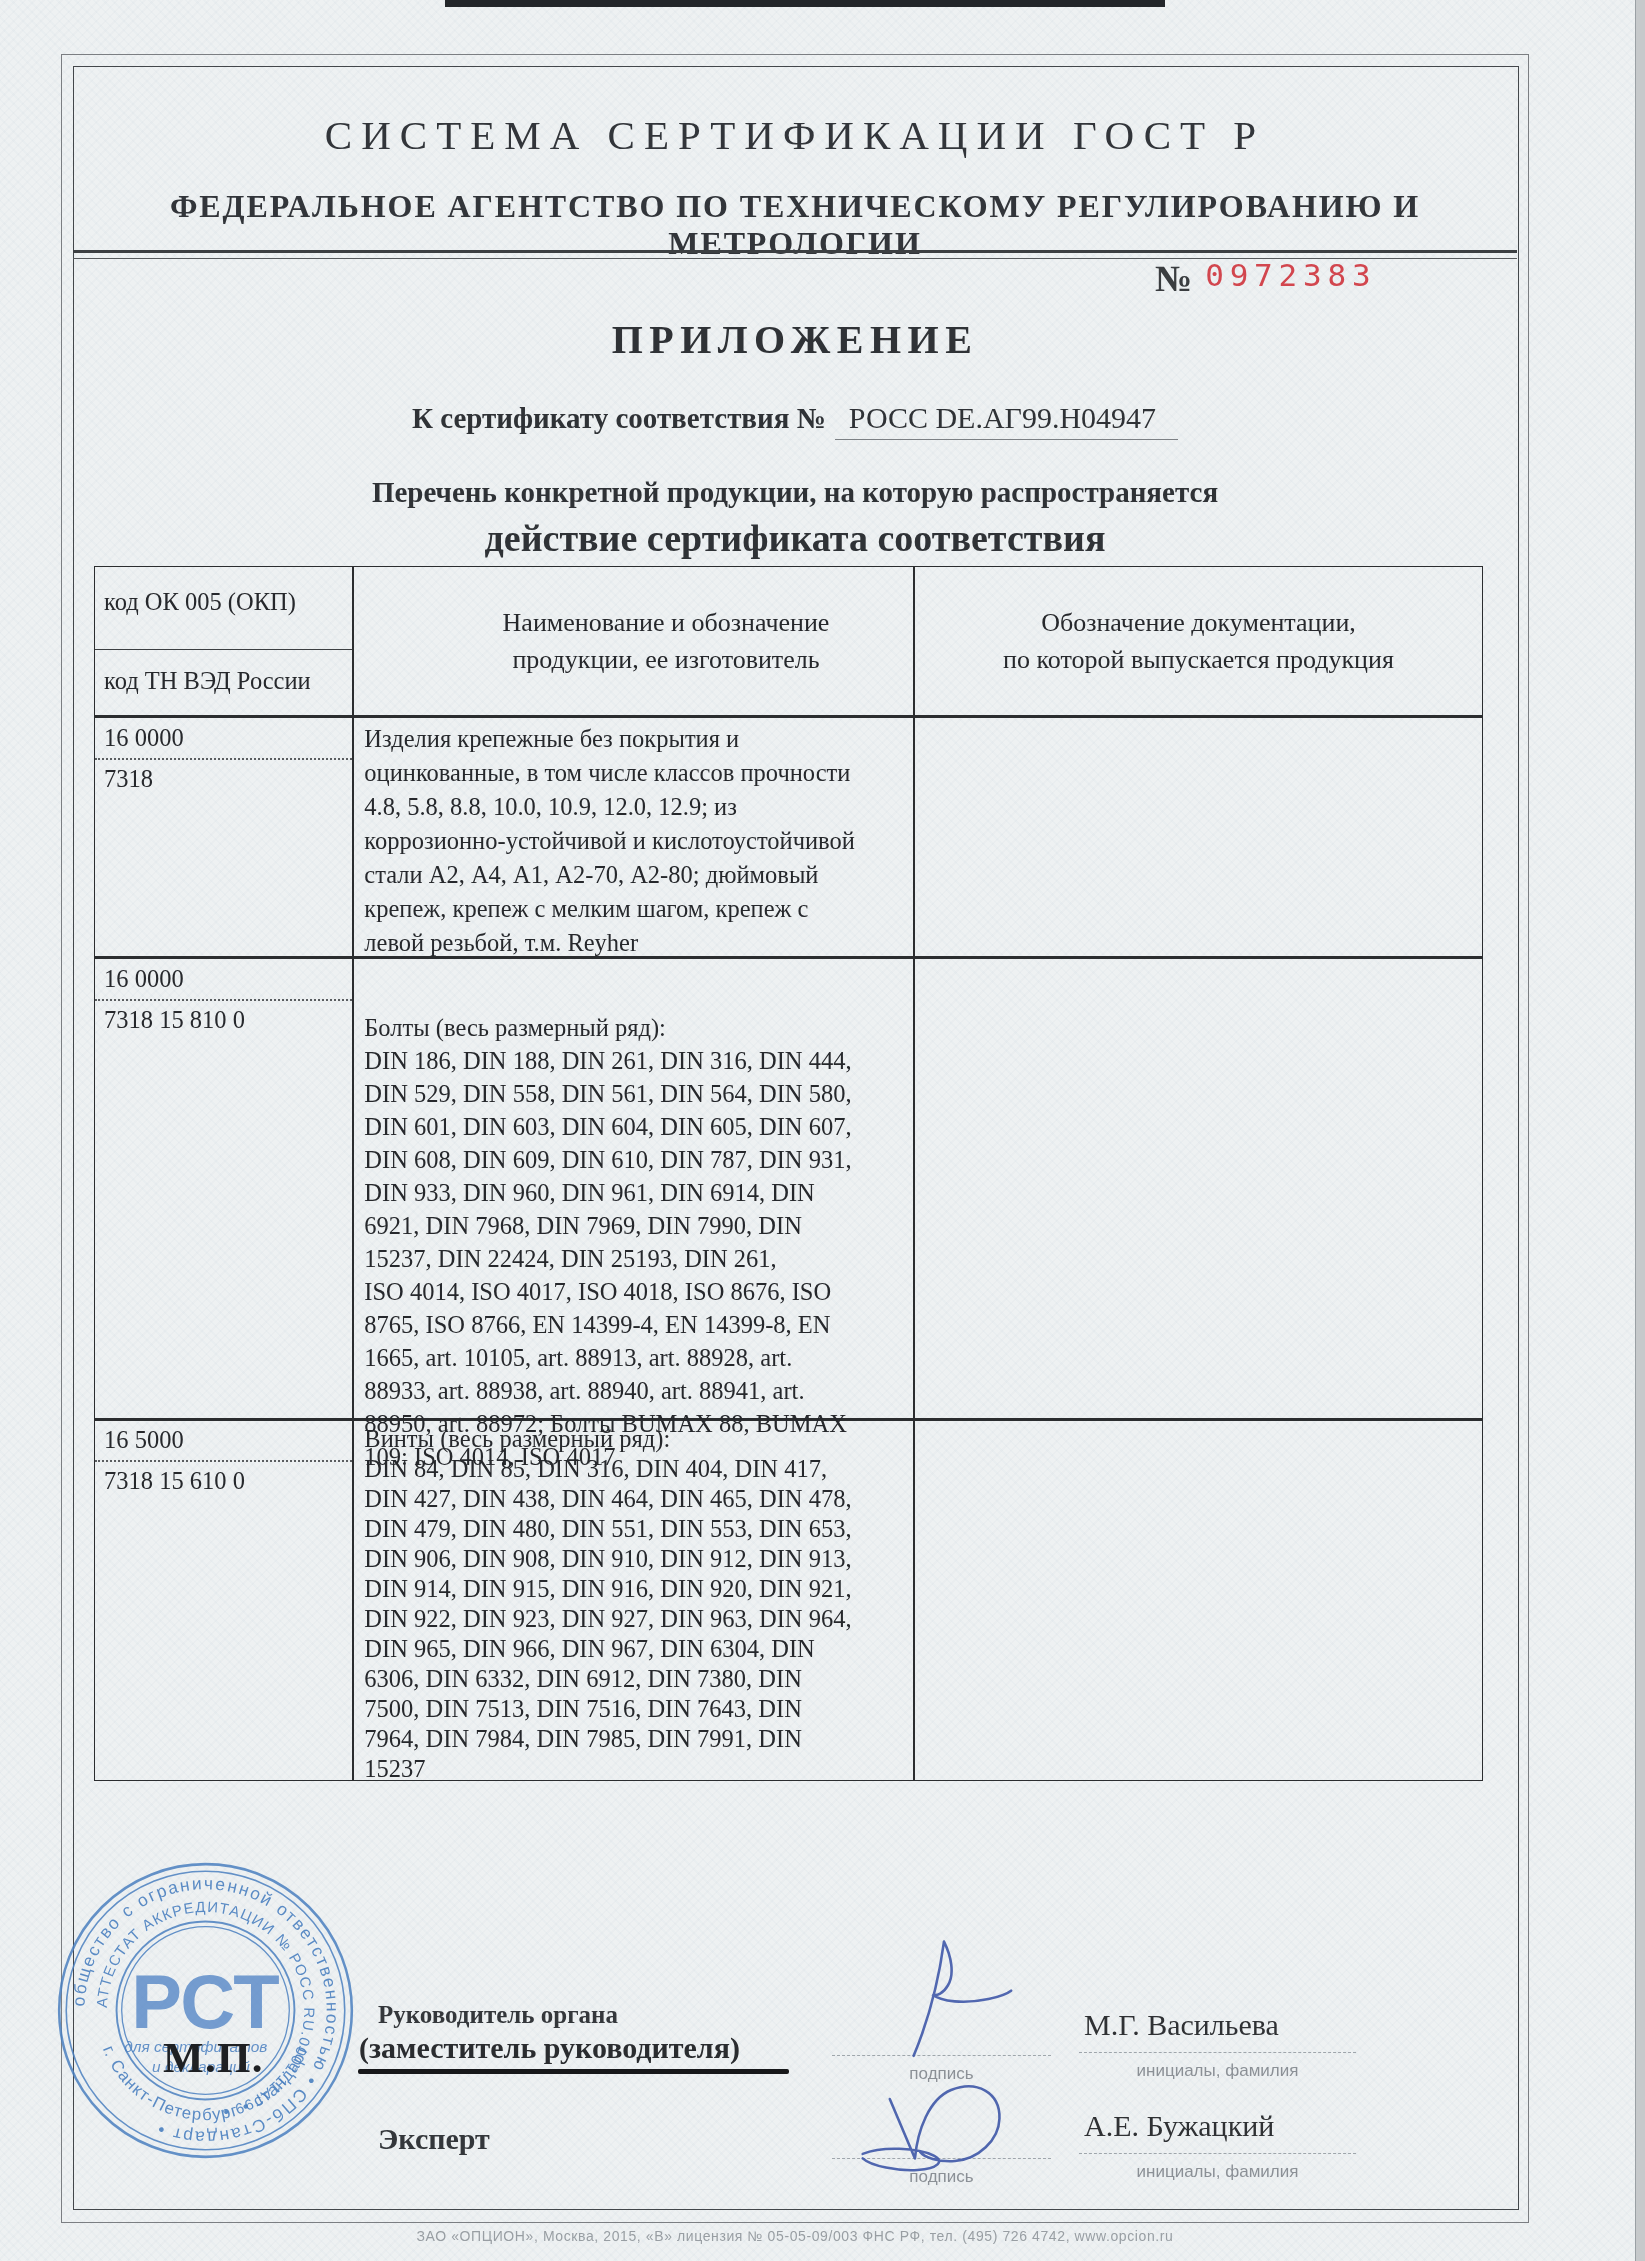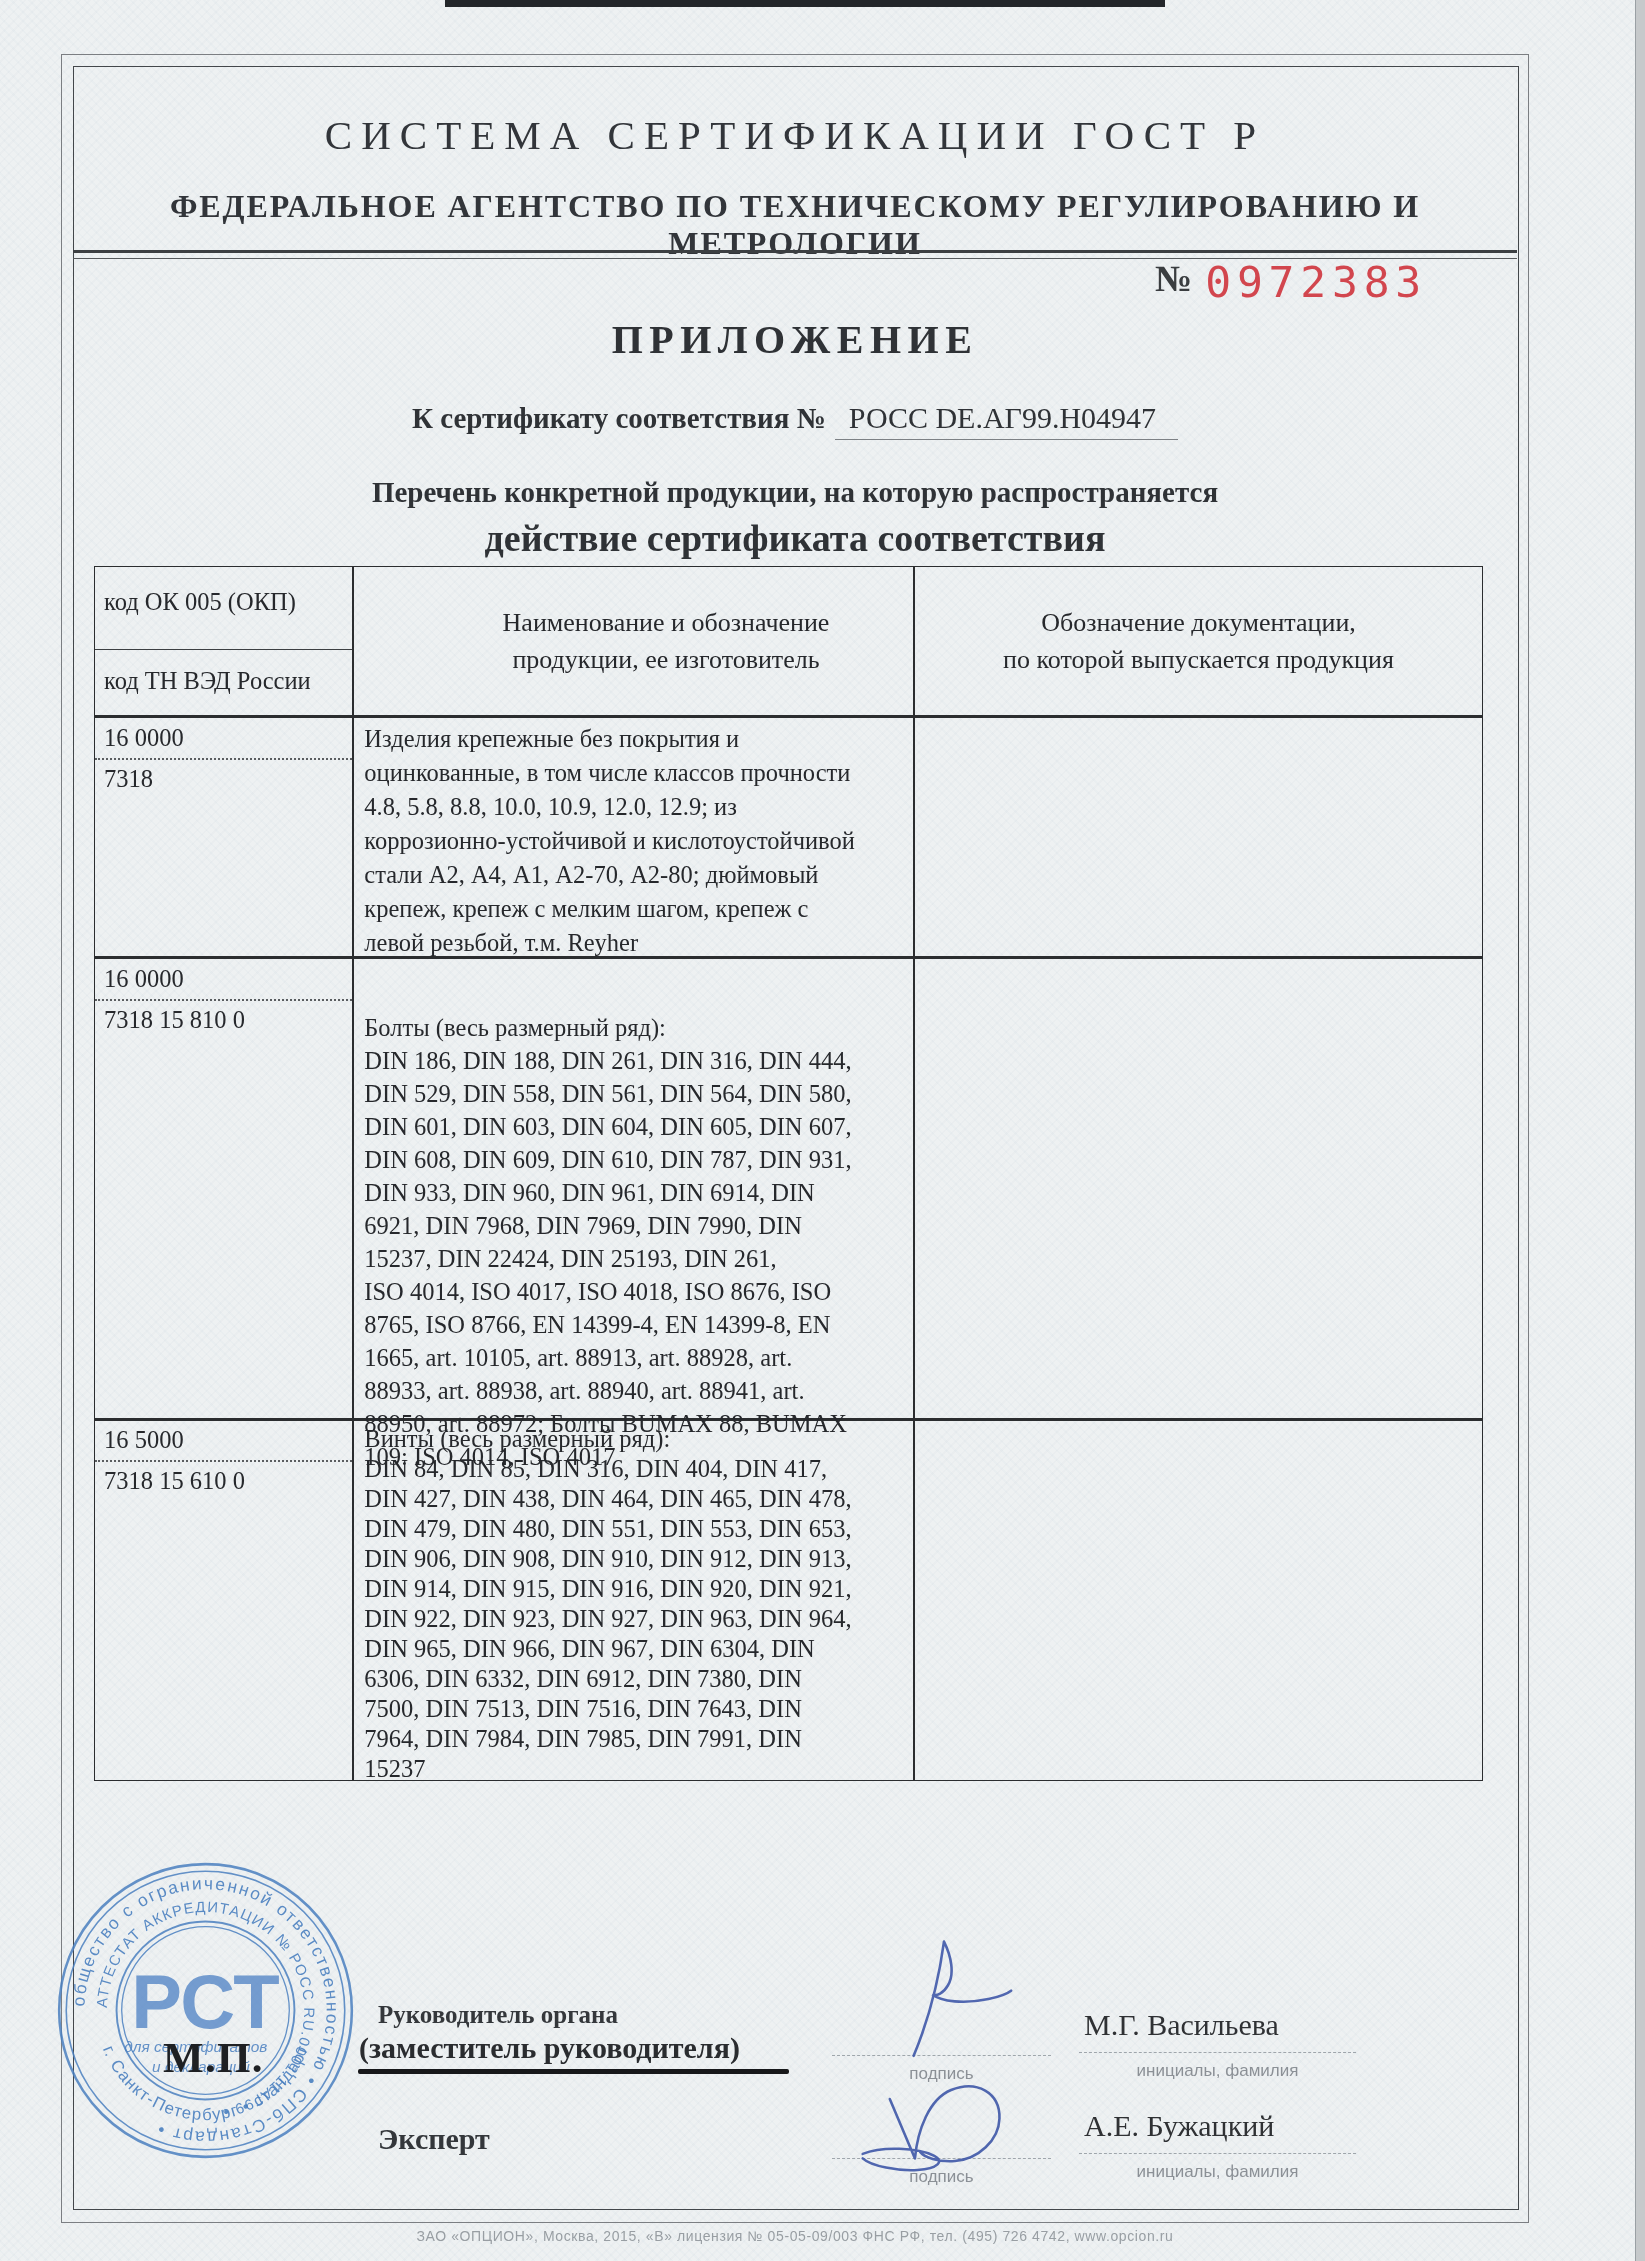--- a/index.html
+++ b/index.html
@@ -25,21 +25,21 @@
 
   
   .hdr-center{left:73px;width:1444px;text-align:center;}
   .sys-title{top:111px;font-size:41px;font-weight:normal;letter-spacing:9px;color:#32353a;}
   .agency-title{top:188px;font-size:32px;font-weight:bold;letter-spacing:1.9px;color:#32353a;}
   .hdr-divider{left:73px;top:250px;width:1444px;height:4.5px;border-top:3.9px solid #3c3f42;border-bottom:1.3px solid #55585b;}
 
   
   .doc-number{left:1155px;top:257px;white-space:nowrap;}
   .num-sign{font-size:37px;font-weight:bold;color:#3a3d40;margin-right:13px;vertical-align:top;}
-  .num-digits{font-family:"DejaVu Sans Mono",monospace;font-size:43px;color:#d2464e;letter-spacing:5.8px;vertical-align:top;}
+  .num-digits{font-family:"DejaVu Sans Mono",monospace;font-size:31px;color:#d2464e;letter-spacing:5.8px;vertical-align:top;}
 
   .appendix-title{top:316px;font-size:40px;font-weight:bold;letter-spacing:6.5px;color:#2f3236;}
   .cert-line{top:401px;font-size:29px;color:#2f3236;white-space:nowrap;}
   .cert-label{font-weight:bold;}
   .cert-number{font-weight:normal;font-size:30px;border-bottom:1.9px solid #7d8185;padding:0 22px 5.2px 14px;margin-left:9px;}
   .subtitle1{top:476px;font-size:29px;font-weight:bold;color:#2f3236;}
   .subtitle2{top:516px;font-size:38px;font-weight:bold;color:#2f3236;}
 
   
   .tbl{left:94px;top:566px;width:1387px;height:1213px;border:1.9px solid #2b2d2f;}

